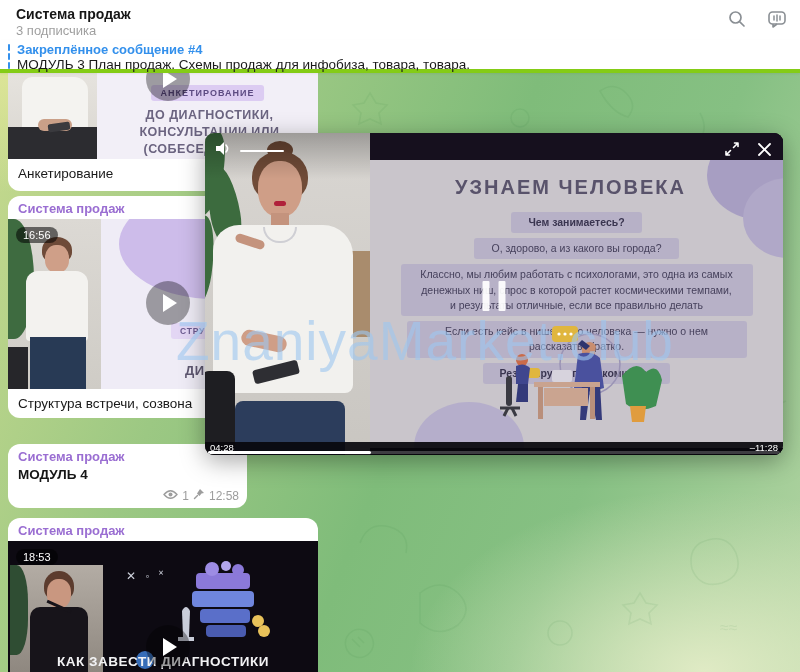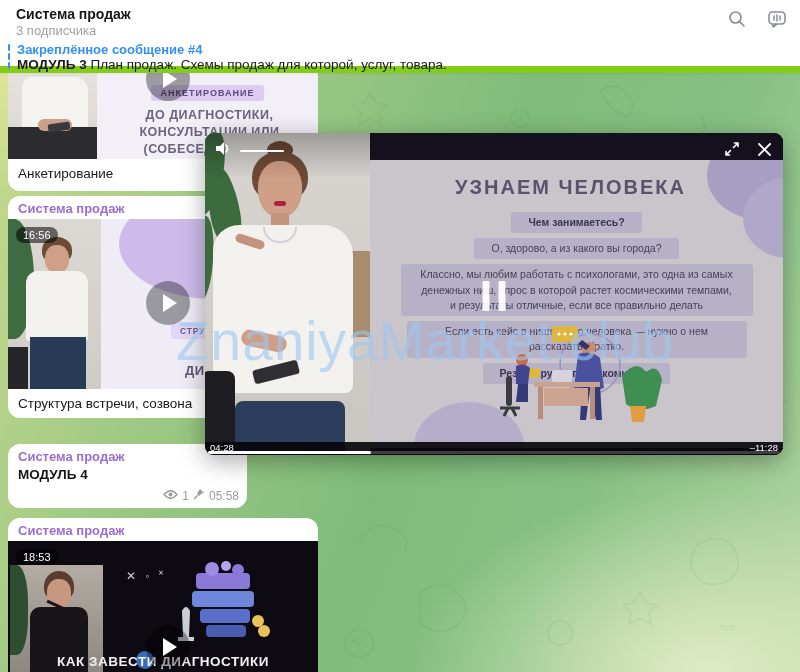--- a/index.html
+++ b/index.html
@@ -9,26 +9,26 @@
 
   
   .topbar { position:absolute; left:0; top:0; width:800px; height:40px; background:#fff; z-index:30; }
   .topbar .title { position:absolute; left:16px; top:6px; font-size:14px; font-weight:bold; color:#161616; }
   .topbar .subtitle { position:absolute; left:16px; top:23px; font-size:13px; color:#9f9f9f; }
   .topbar .icons { position:absolute; right:10px; top:8px; display:flex; gap:14px; align-items:center; }
   .icon-btn { width:26px; height:26px; display:flex; align-items:center; justify-content:center; cursor:pointer; }
 
   
   .pinned { position:absolute; left:0; top:40px; width:800px; height:33px; background:#fff; z-index:30;
-            border-bottom:7px solid #84cc16; box-shadow:0 1px 2px rgba(0,0,0,0.06); }
+            border-bottom:4px solid #84cc16; box-shadow:0 1px 2px rgba(0,0,0,0.06); }
   .pin-indicator { position:absolute; left:8px; top:4px; width:2px; height:25px; display:flex; flex-direction:column; gap:2px; }
   .pin-indicator i { flex:1; background:#3390ec; border-radius:1px; }
   .pinned .p-label { position:absolute; left:17px; top:2px; font-size:13px; font-weight:bold; color:#3390ec; }
   .pinned .p-text { position:absolute; left:17px; top:17px; font-size:13.5px; color:#1a1a1a; white-space:nowrap; }
-  .pinned .p-text b { font-weight:bold; }
+  .pinned .p-text b { font-weight:normal; }
 
   
   .chat { position:absolute; left:0; top:73px; width:800px; height:599px; overflow:hidden;
     background:
       radial-gradient(ellipse 420px 260px at 88% 100%, rgba(227,236,199,0.95), rgba(227,236,199,0) 70%),
       radial-gradient(ellipse 420px 200px at 0% 0%, rgba(221,229,152,0.95), rgba(221,229,152,0) 60%),
       linear-gradient(112deg, #c7da8e 0%, #9cc883 28%, #7fbc7a 52%, #86c083 72%, #b4d5a4 100%);
   }
   .doodles { position:absolute; inset:0; z-index:0; opacity:0.55; }
 
@@ -187,21 +187,21 @@
     </div>
   </div>
 
   <div class="pinned">
     <div class="pin-indicator">
         <i></i>
         <i></i>
         <i></i>
       </div>
     <div class="p-label">Закреплённое сообщение #4</div>
-    <div class="p-text"><b>МОДУЛЬ 3</b><span> План продаж. Схемы продаж для которой, услуг, товара.</span></div>
+    <div class="p-text"><b>МОДУЛЬ 3</b><span> План продаж. Схемы продаж для инфобиза, товара, товара.</span></div>
   </div>
 
   <div class="chat">
 
     <svg class="doodles" width="800" height="599" viewBox="0 0 800 599">
       <g fill="none" stroke="#2f7a3f" stroke-opacity="0.16" stroke-width="1.6">
         <path d="M370 20 l6 10 11 2 -8 8 2 11 -11 -5 -11 5 2 -11 -8 -8 11 -2 z"></path>
         <circle cx="520" cy="45" r="9"></circle>
         <path d="M600 18 q14 -10 26 2 q12 12 2 24 q-16 -4 -28 -26 z"></path>
         <path d="M700 40 q10 18 -4 30 q-14 12 -28 2"></path>
@@ -288,21 +288,21 @@
               <circle cx="7.5" cy="5.5" r="2" fill="#9d9d9d"></circle>
             </svg>
         </span>
         <span>1</span>
         <span>
           <svg width="12" height="12" viewBox="0 0 12 12">
               <path d="M7 1 L11 5 L8.5 5.5 L6.5 8 L4 5.5 Z" fill="#9d9d9d"></path>
               <line x1="4.5" y1="7.5" x2="1.5" y2="10.5" stroke="#9d9d9d" stroke-width="1.4" stroke-linecap="round"></line>
             </svg>
         </span>
-        <span>05:58</span>
+        <span>12:58</span>
       </div>
     </div>
 
     <div class="msg msg4">
       <div class="sender">Система продаж</div>
       <div class="thumb4">
         <div class="dur-badge">18:53</div>
         <div class="t4-photo">
           <div class="t4-plantd"></div>
             <div class="t4-hair"></div>

